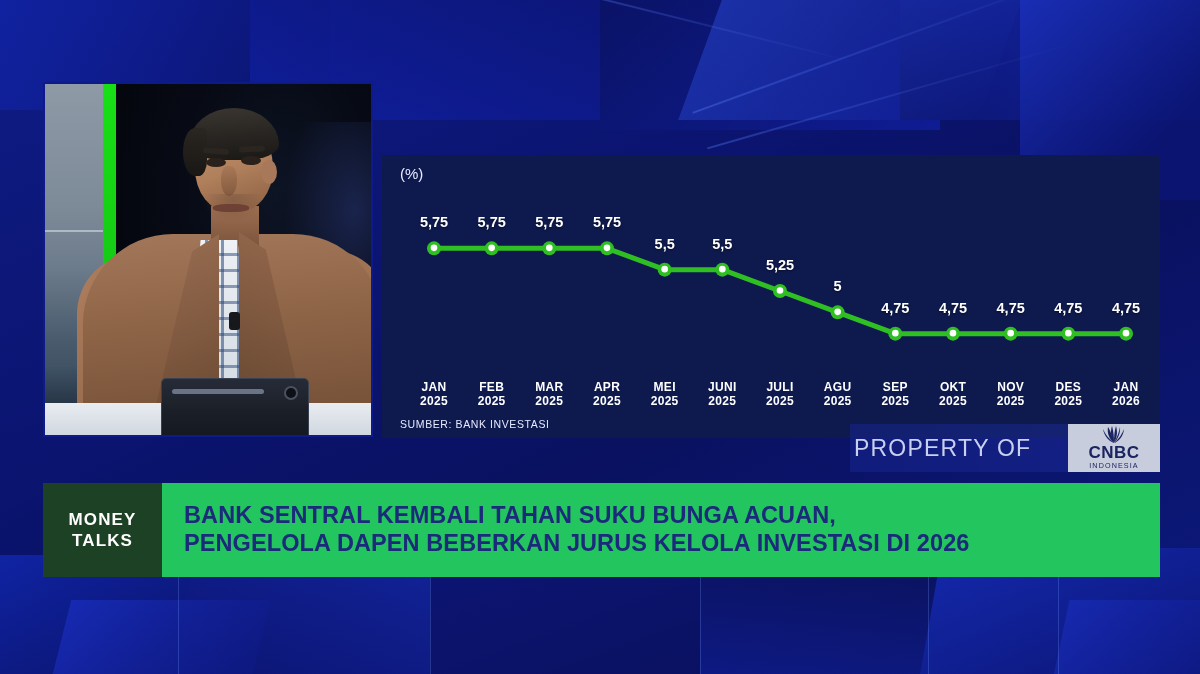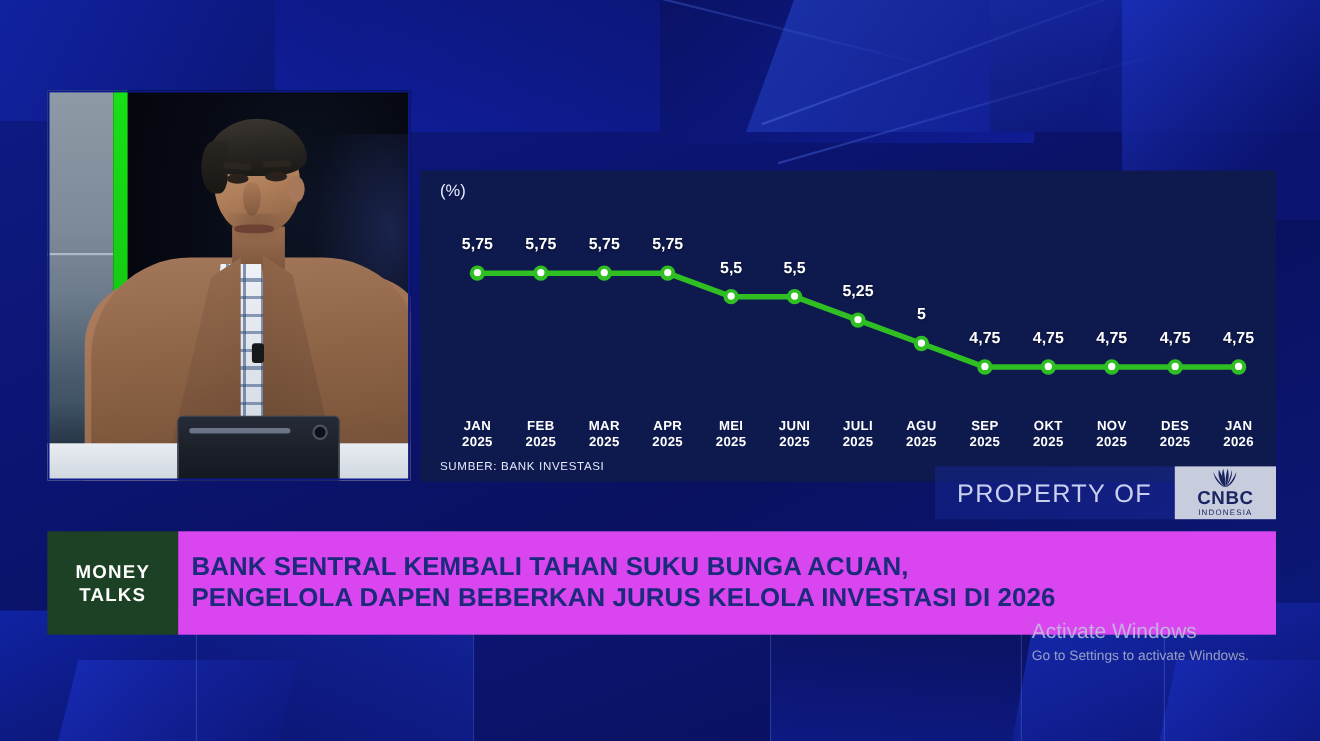--- a/index.html
+++ b/index.html
@@ -174,21 +174,21 @@
     font-size:10.5px; color:#e6eaff; letter-spacing:.6px; font-weight:500;
   }
 
   
   #property {
     position:absolute; left:850px; top:424px; width:310px; height:48px;
     display:flex; align-items:center;
     background: linear-gradient(90deg, rgba(22,36,140,.55), rgba(30,46,160,.45));
   }
   #property-text {
-    flex:1; padding-left:20px;
+    flex:1; padding-left:4px;
     color:#c9d0ef; font-size:23px; letter-spacing:1.2px;
     font-weight:400;
   }
   #cnbc-logo {
     width:92px; height:48px; background:#c8cddd;
     display:flex; flex-direction:column; align-items:center; justify-content:center;
   }
   #peacock { width:46px; height:17px; }
   #cnbc-word {
     color:#1a2460; font-size:17px; font-weight:bold; letter-spacing:.5px; line-height:1;
@@ -200,22 +200,22 @@
   }
 
   
   #banner { position:absolute; left:43px; top:483px; width:1117px; height:94px; display:flex; }
   #show-badge {
     width:119px; background:#1d4124;
     display:flex; flex-direction:column; align-items:center; justify-content:center;
     color:#ffffff; font-weight:bold; font-size:17px; letter-spacing:1.1px; line-height:1.25;
   }
   #headline {
-    flex:1; background:#d946ef; display:flex; flex-direction:column;
-    justify-content:center; padding-left:12px;
+    flex:1; background:#22c55e; display:flex; flex-direction:column;
+    justify-content:center; padding-left:22px;
   }
   .hl-line {
     color:#1b2a7a; font-weight:bold; font-size:23.5px; line-height:1.18;
     letter-spacing:.1px; white-space:nowrap;
   }
 
   
   #win-watermark {
     position:absolute; left:938px; top:563px;
     color:#b9bfd6; text-align:left; opacity:.82;
@@ -352,18 +352,14 @@
     <div id="show-badge">
       <span>MONEY</span>
       <span>TALKS</span>
     </div>
     <div id="headline">
       <div class="hl-line">BANK SENTRAL KEMBALI TAHAN SUKU BUNGA ACUAN,</div>
       <div class="hl-line">PENGELOLA DAPEN BEBERKAN JURUS KELOLA INVESTASI DI 2026</div>
     </div>
   </div>
 
-  <div id="win-watermark">
-    <div id="win-title">Activate Windows</div>
-    <div id="win-sub">Go to Settings to activate Windows.</div>
-  </div>
 
 </div>
 
 </body></html>

